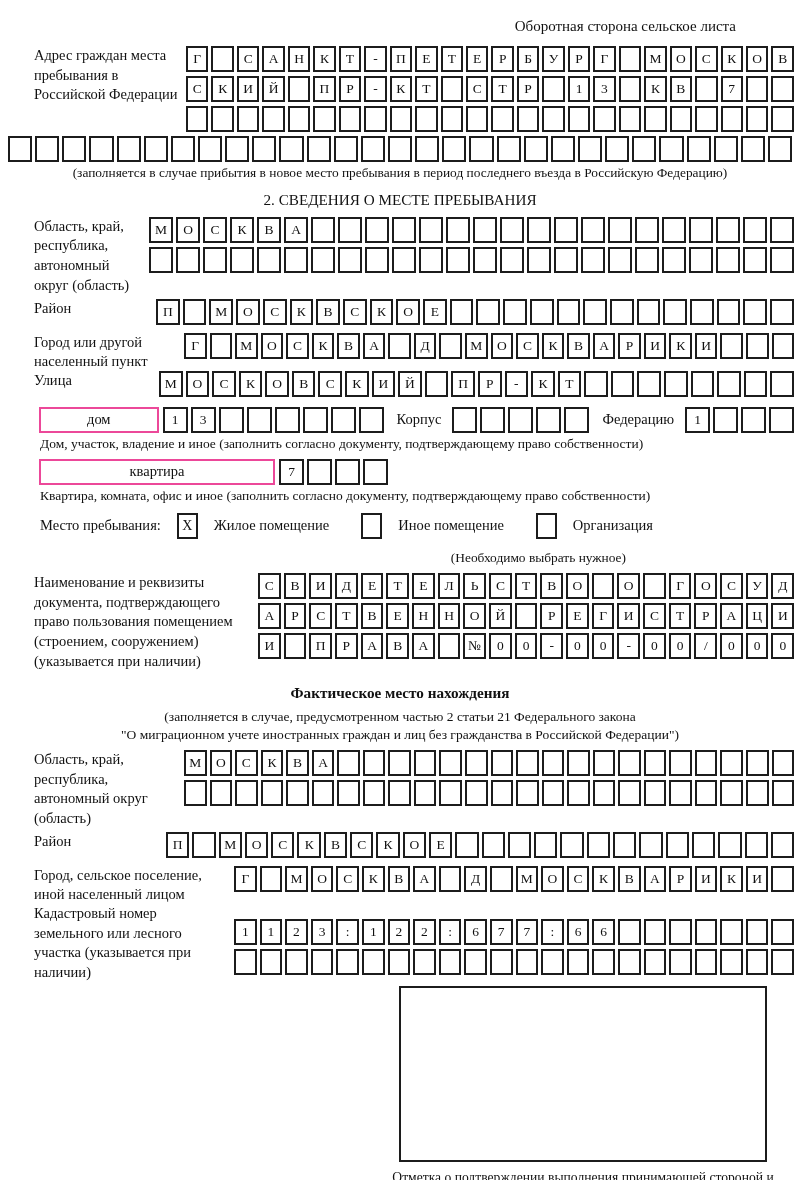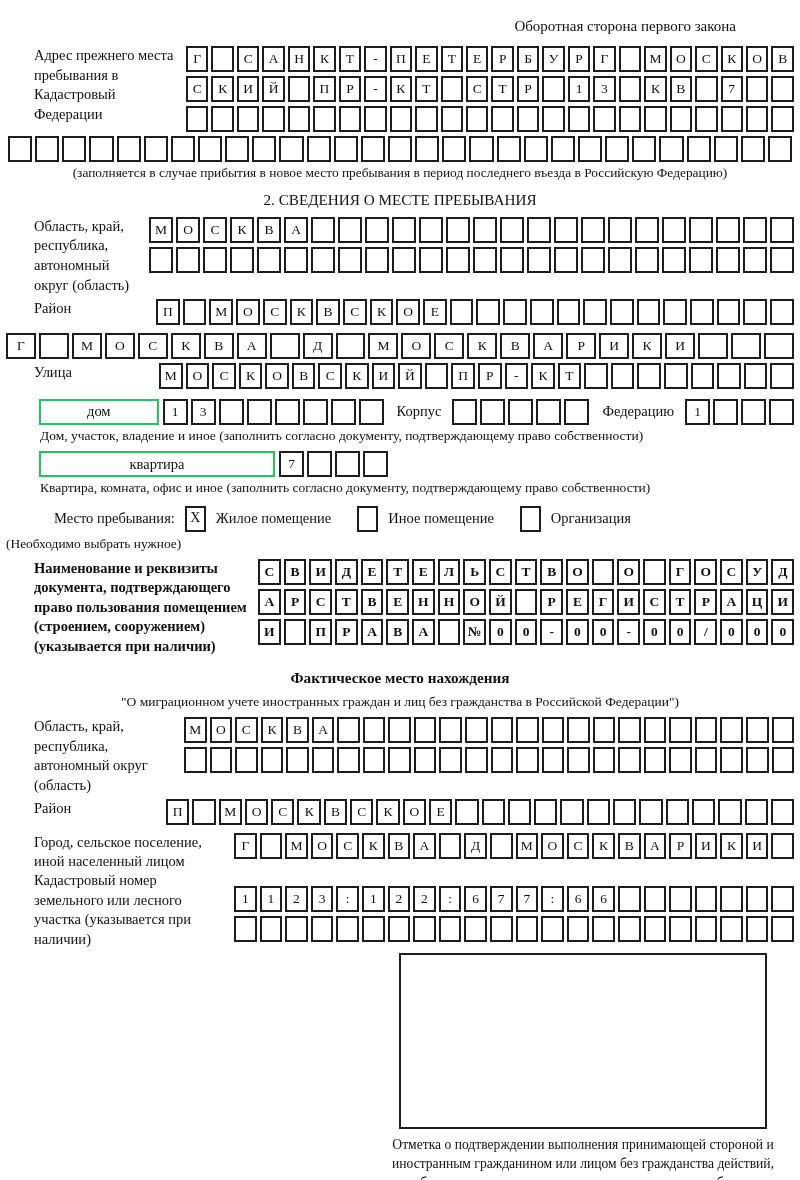--- a/index.html
+++ b/index.html
@@ -27,56 +27,56 @@
   .cellrow.fixed{flex:0 0 auto;}
   .cellrow.fixed .cell{flex:0 0 21px;}
   .fullrow{margin:0 2px 2px 2px;}
   .note-center{text-align:center;font-size:13.4px;margin-top:2px;}
   .sec-title{text-align:center;font-weight:normal;font-size:15.2px;margin:8px 0 6px 0;}
   .w180{width:180px;} .w143{width:143px;} .w150{width:150px;} .w153{width:153px;}
   .w178{width:178px;} .w250{width:252px;} .w160{width:160px;} .w228{width:228px;}
   
   .comp-row{display:flex;align-items:center;gap:4px;margin:6px 0 2px 33px;}
   .labelbox{
-    box-sizing:border-box;border:2px solid #22c55e;height:26px;
+    box-sizing:border-box;border:2px solid #ec4899;height:26px;
     display:flex;align-items:center;justify-content:center;font-size:14.5px;
   }
   .labelbox.dom{width:166px;}
   .labelbox.kvartira{width:236px;}
   .inline-label{margin:0 7px 0 9px;white-space:nowrap;}
   .caption{margin:2px 0 4px 34px;font-size:13.5px;}
   
-  .mesto-row{display:flex;align-items:center;margin:8px 0 0 48px;gap:0;}
+  .mesto-row{display:flex;align-items:center;margin:8px 0 0 34px;gap:6px;}
   .mesto-label{margin-right:10px;white-space:nowrap;}
   .checkbox{
     box-sizing:border-box;width:21px;height:26px;border:2px solid #1c1c1c;
     display:flex;align-items:center;justify-content:center;
     font-size:14px;flex:0 0 auto;
   }
   .opt-label{margin:0 26px 0 10px;white-space:nowrap;}
   .opt-label.last{margin-right:0;}
-  .choose-note{width:620px;text-align:left;font-size:13.4px;margin-top:3px;font-family:Liberation Serif, serif;}
+  .choose-note{width:620px;text-align:right;font-size:13.4px;margin-top:10px;font-family:Liberation Serif, serif;}
   
   .fact-title{text-align:center;font-weight:bold;font-size:15.2px;margin:12px 0 4px 0;}
   .fact-note{text-align:center;font-size:13.5px;}
   .kad-offset{margin-top:15px;}
   
   .confirm-wrap{margin:4px 0 0 393px;width:370px;}
   .confirm-box{box-sizing:border-box;width:368px;height:176px;border:2px solid #1c1c1c;background:#fff;}
   .confirm-caption{width:400px;margin-left:-16px;text-align:center;font-size:13.6px;margin-top:6px;line-height:1.4;}
 </style>
 </head>
 <body>
 
 <div class="page">
 
-  <div class="header-note">Оборотная сторона первого закона</div>
+  <div class="header-note">Оборотная сторона сельское листа</div>
 
   <div class="frow" style="margin-top:10px;">
-    <div class="flabel w180">Адрес прежнего места пребывания в Кадастровый Федерации</div>
+    <div class="flabel w180">Адрес граждан места пребывания в Российской Федерации</div>
     <div class="fcells">
       <div class="cellrow">
           <div class="cell">Г</div>
           <div class="cell"></div>
           <div class="cell">С</div>
           <div class="cell">А</div>
           <div class="cell">Н</div>
           <div class="cell">К</div>
           <div class="cell">Т</div>
           <div class="cell">-</div>
@@ -270,20 +270,21 @@
           <div class="cell"></div>
           <div class="cell"></div>
           <div class="cell"></div>
           <div class="cell"></div>
           <div class="cell"></div>
         </div>
     </div>
   </div>
 
   <div class="frow">
+    <div class="flabel w178" style="line-height:1.3;">Город или другой населенный пункт</div>
     <div class="fcells">
       <div class="cellrow">
           <div class="cell">Г</div>
           <div class="cell"></div>
           <div class="cell">М</div>
           <div class="cell">О</div>
           <div class="cell">С</div>
           <div class="cell">К</div>
           <div class="cell">В</div>
           <div class="cell">А</div>
@@ -384,21 +385,21 @@
     <span class="mesto-label">Место пребывания:</span>
     <div class="checkbox">X</div>
     <span class="opt-label">Жилое помещение</span>
     <div class="checkbox"></div>
     <span class="opt-label">Иное помещение</span>
     <div class="checkbox"></div>
     <span class="opt-label last">Организация</span>
   </div>
   <div class="choose-note">(Необходимо выбрать нужное)</div>
 
-  <div class="frow" style="margin-top:6px;font-weight:bold;">
+  <div class="frow" style="margin-top:6px;">
     <div class="flabel w250">Наименование и реквизиты документа, подтверждающего право пользования помещением (строением, сооружением) (указывается при наличии)</div>
     <div class="fcells">
       <div class="cellrow">
           <div class="cell">С</div>
           <div class="cell">В</div>
           <div class="cell">И</div>
           <div class="cell">Д</div>
           <div class="cell">Е</div>
           <div class="cell">Т</div>
           <div class="cell">Е</div>
@@ -460,20 +461,21 @@
           <div class="cell">0</div>
           <div class="cell">/</div>
           <div class="cell">0</div>
           <div class="cell">0</div>
           <div class="cell">0</div>
         </div>
     </div>
   </div>
 
   <div class="fact-title">Фактическое место нахождения</div>
+  <div class="fact-note">(заполняется в случае, предусмотренном частью 2 статьи 21 Федерального закона</div>
   <div class="fact-note">"О миграционном учете иностранных граждан и лиц без гражданства в Российской Федерации")</div>
 
   <div class="frow" style="margin-top:6px;">
     <div class="flabel w178">Область, край, республика, автономный округ (область)</div>
     <div class="fcells">
       <div class="cellrow">
           <div class="cell">М</div>
           <div class="cell">О</div>
           <div class="cell">С</div>
           <div class="cell">К</div>

